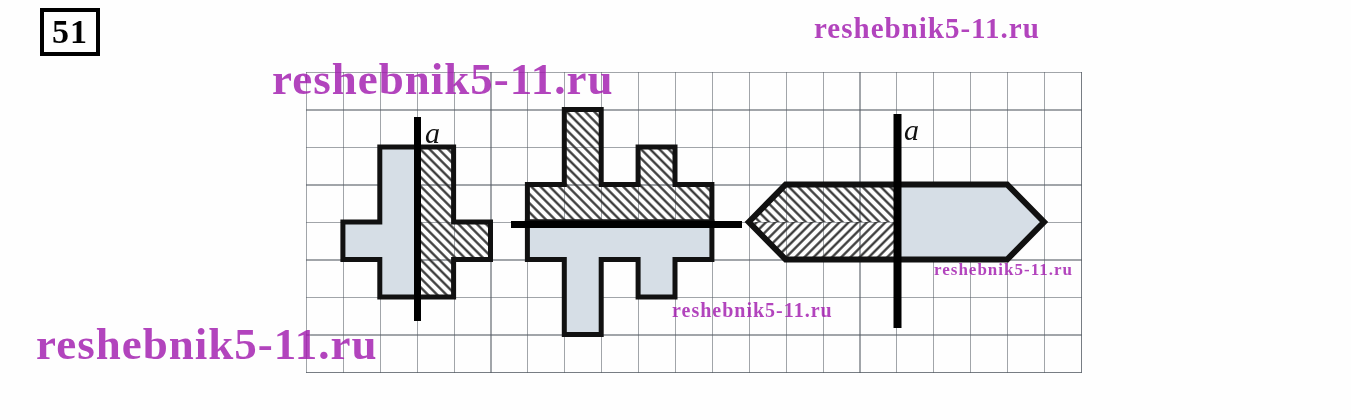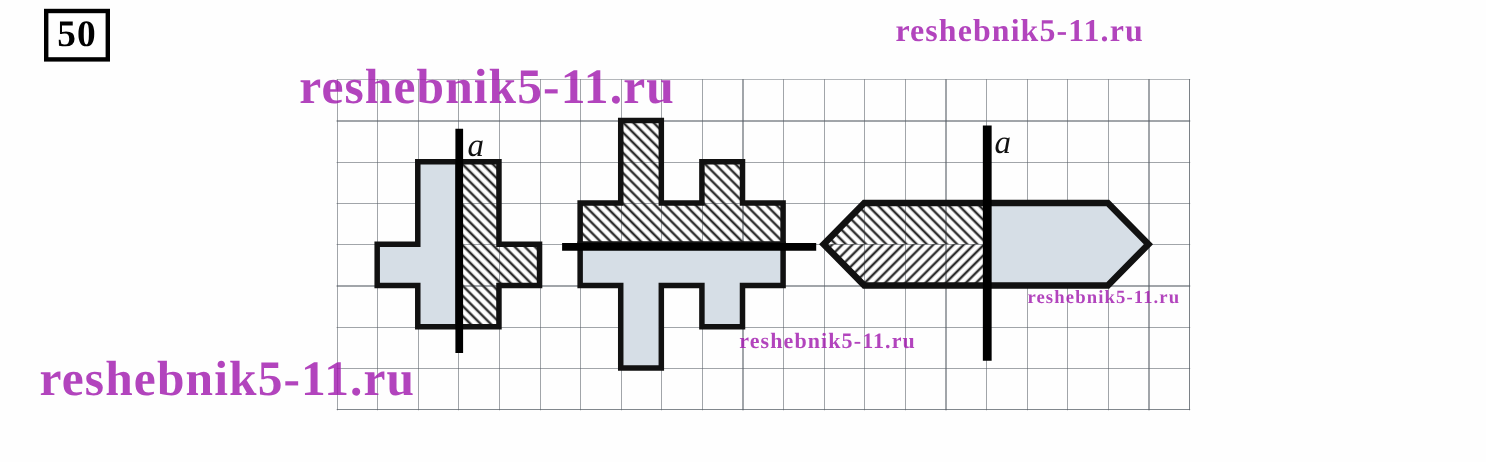--- a/index.html
+++ b/index.html
@@ -42,21 +42,21 @@
   .axis-label-fig3{left:904px;top:115px;}
   svg.figures{position:absolute;left:0;top:0;pointer-events:none;}
 </style>
 </head>
 <body>
 
 <div class="page">
 
   <div class="grid"></div>
 
-  <div class="badge">50</div>
+  <div class="badge">51</div>
 
   <div class="wm wm-top-right">reshebnik5-11.ru</div>
   <div class="wm wm-upper-left">reshebnik5-11.ru</div>
   <div class="wm wm-bottom-left">reshebnik5-11.ru</div>
   <div class="wm wm-middle">reshebnik5-11.ru</div>
   <div class="wm wm-right">reshebnik5-11.ru</div>
 
   <svg class="figures" width="1351" height="420" viewBox="0 0 1351 420">
     <defs>
       <pattern id="hatchB" patternUnits="userSpaceOnUse" width="6.5" height="6.5" patternTransform="rotate(-45)">

